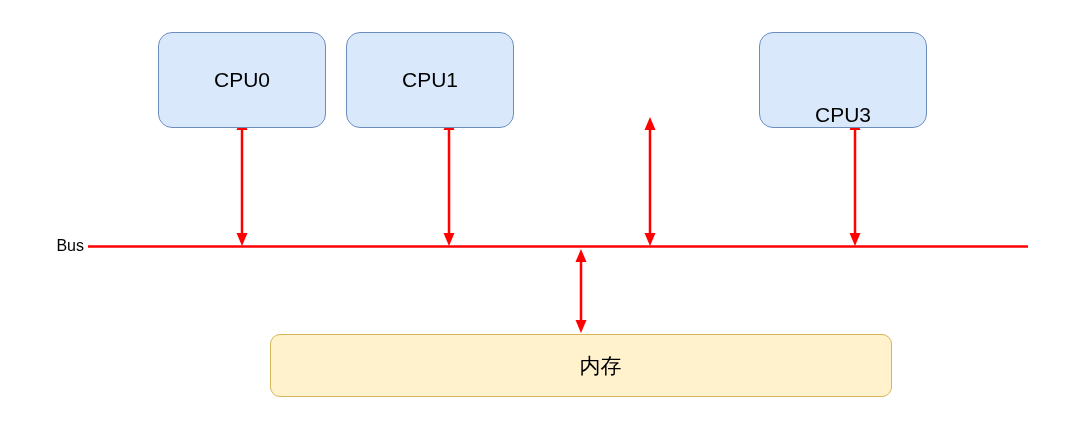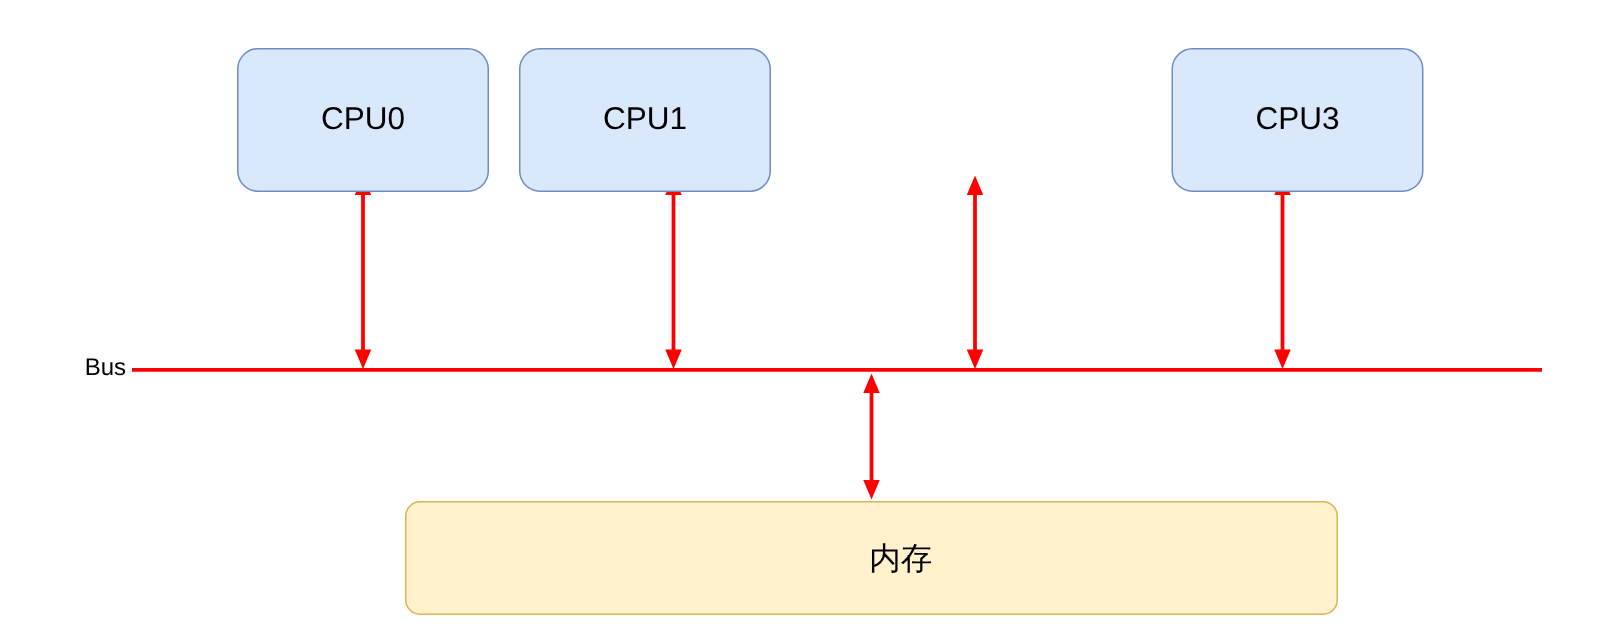--- a/index.html
+++ b/index.html
@@ -37,26 +37,26 @@
     height: 96px;
     background: #dae8fc;
     border: 1.5px solid #6c8ebf;
     border-radius: 14px;
     font-size: 21px;
     margin-top: 12px;
   }
   .cpu0 { left: 158px; }
   .cpu1 { left: 346px; }
   .cpu2 { left: 566px; }
-  .cpu3 { left: 781px; }
+  .cpu3 { left: 759px; align-items: flex-end; }
   .memory {
     left: 270px;
     top: 334px;
     width: 622px;
-    height: 76px;
+    height: 63px;
     background: #fff2cc;
     border: 1.5px solid #d6b656;
     border-radius: 10px;
     font-size: 21px;
     padding-left: 39px;
   }
   .bus-label {
     position: absolute;
     left: 34px;
     top: 235px;

